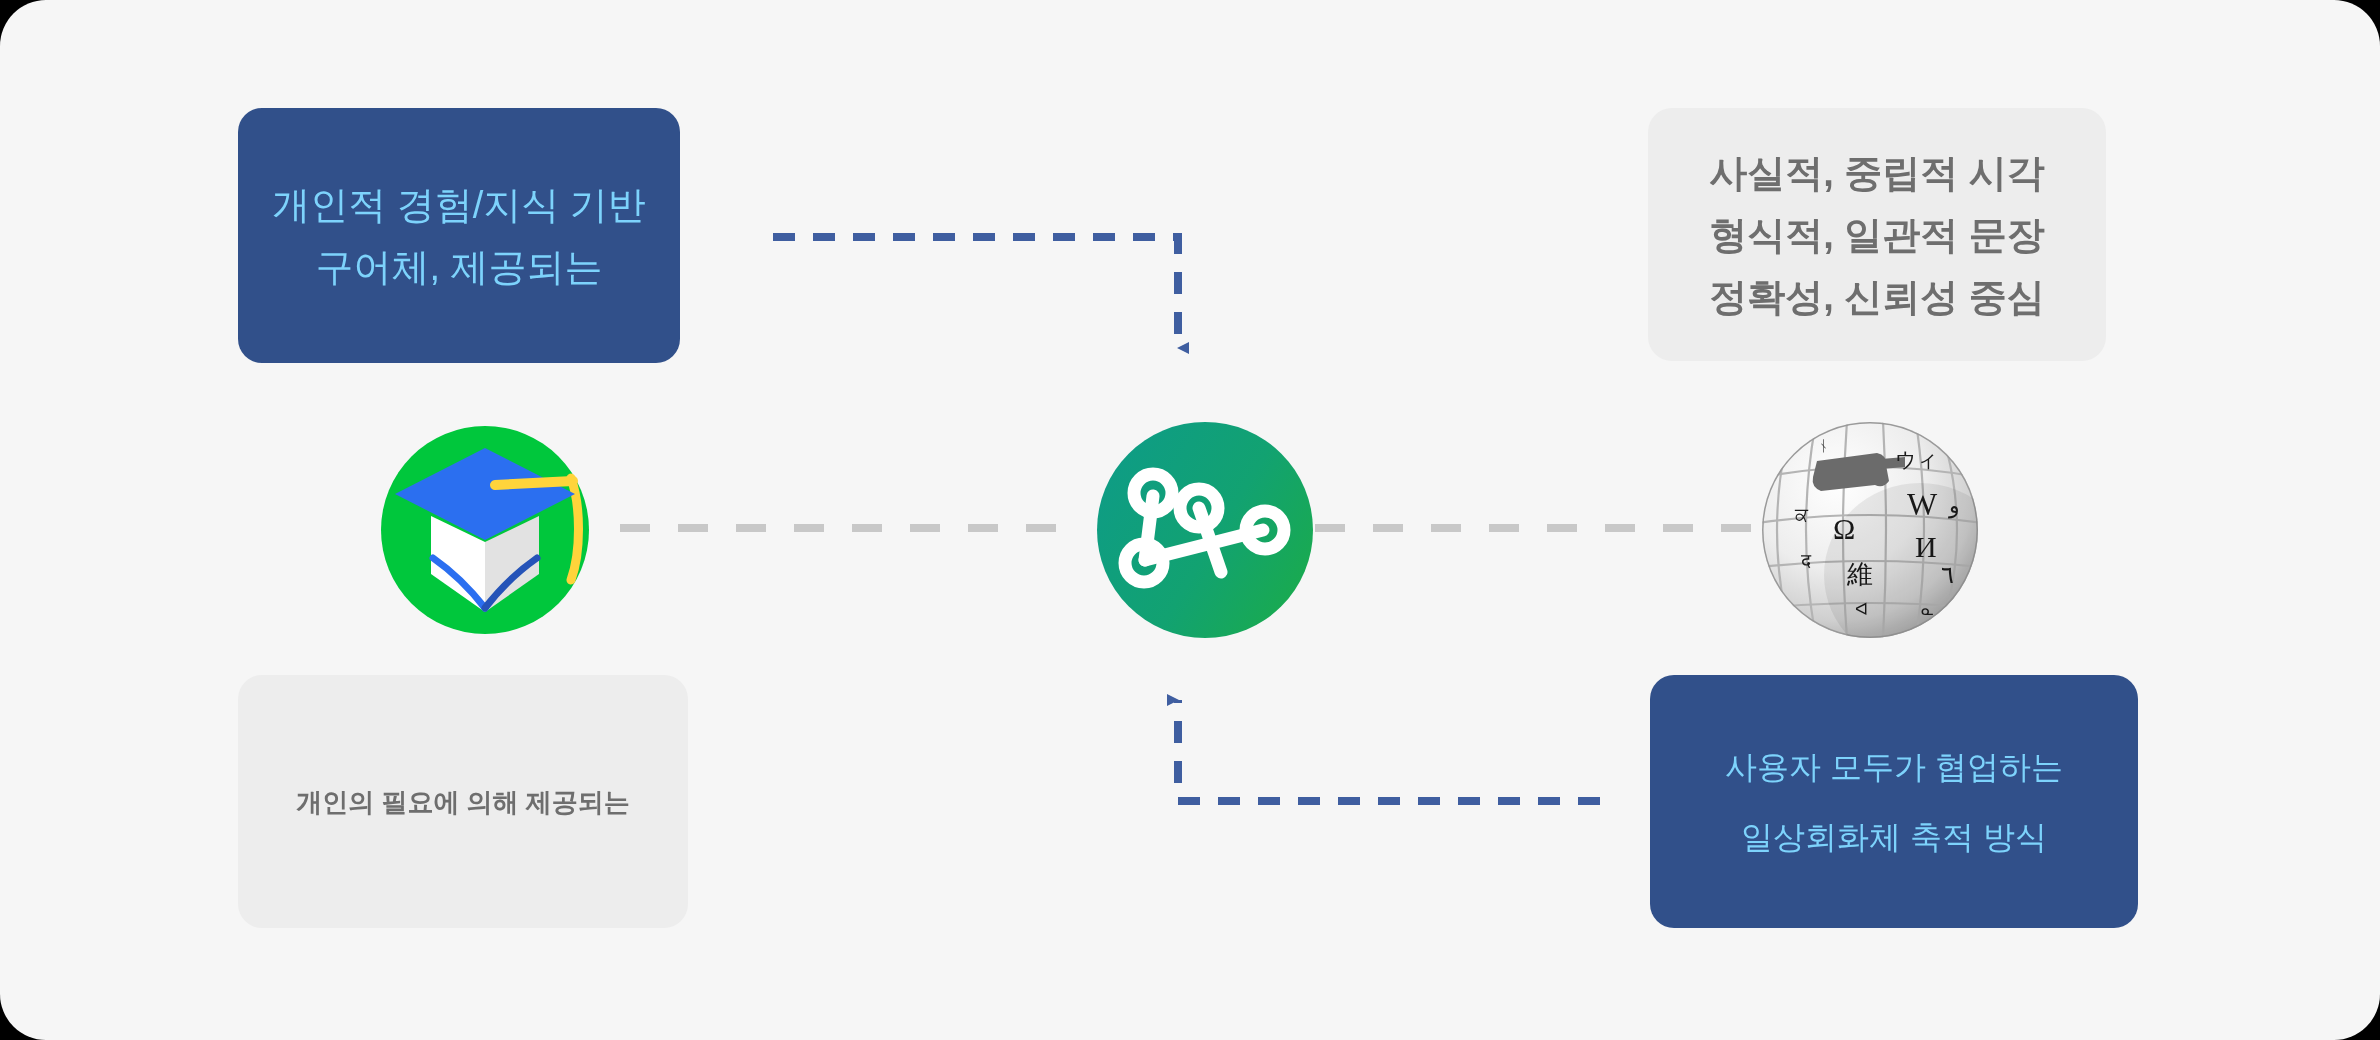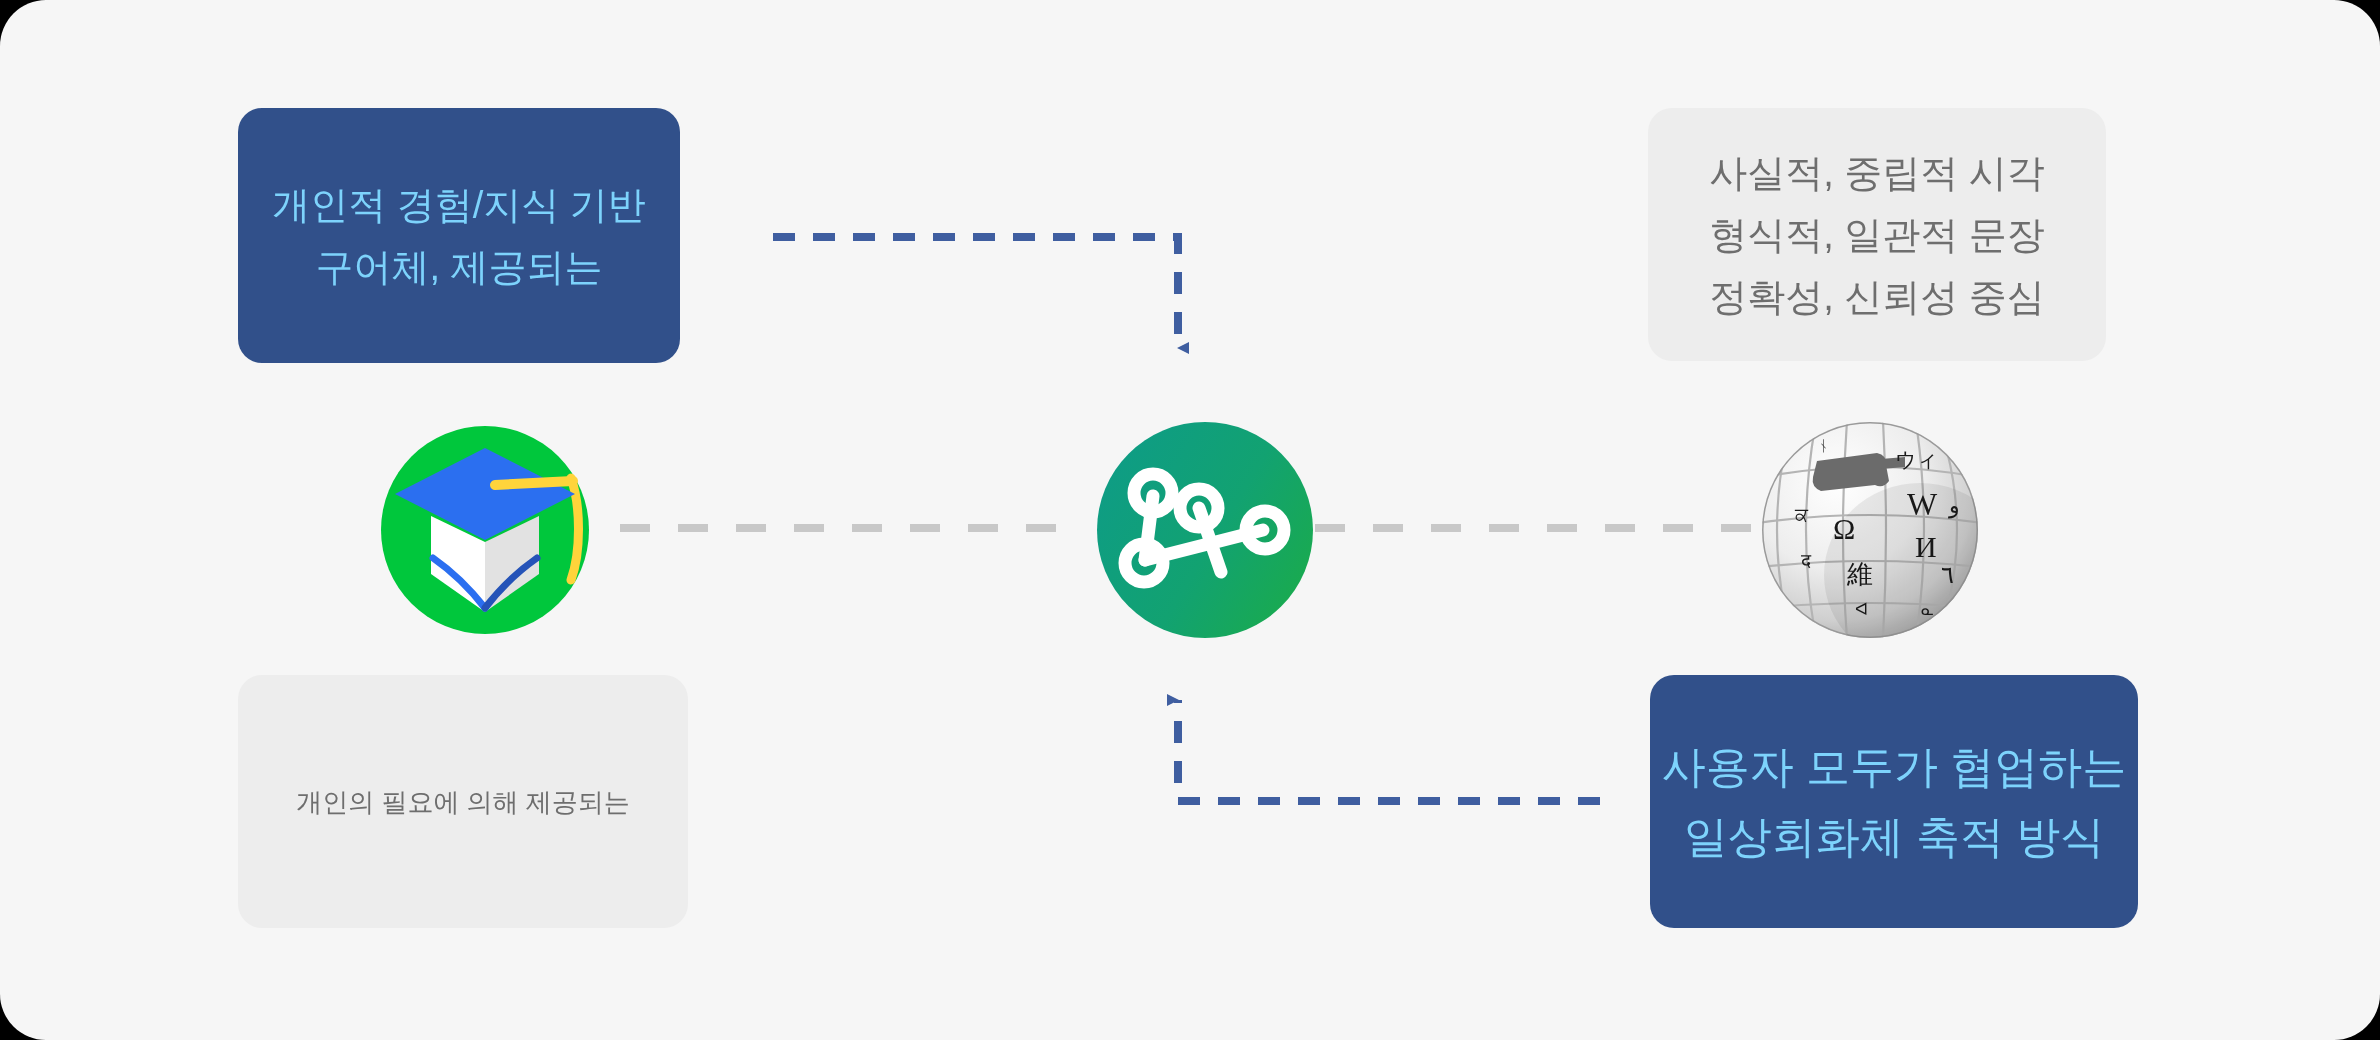--- a/index.html
+++ b/index.html
@@ -35,42 +35,42 @@
   }
   .card-blue {
     background: #31508A;
     color: #7dd3fc;
     font-weight: normal;
     align-items: center;
   }
   .card-gray {
     background: #EDEDED;
     color: #6E6E6E;
-    font-weight: normal;
+    font-weight: bold;
   }
   .card .line {
     display: block;
     white-space: nowrap;
   }
 
   #card-top-left {
     left: 238px; top: 108px; width: 442px; height: 255px;
     font-size: 38px; line-height: 62px;
   }
   #card-top-right {
     left: 1648px; top: 108px; width: 458px; height: 253px;
     font-size: 38px; line-height: 62px;
   }
   #card-bottom-left {
     left: 238px; top: 675px; width: 450px; height: 253px;
     font-size: 26px; line-height: 66px;
   }
   #card-bottom-right {
     left: 1650px; top: 675px; width: 488px; height: 253px;
-    font-size: 44px; line-height: 70px;
+    font-size: 32px; line-height: 70px;
   }
 
   
   .icon-node {
     position: absolute;
     width: 220px;
     height: 220px;
   }
   #icon-knowledgein { left: 375px; top: 420px; }
   #icon-network     { left: 1095px; top: 420px; }

